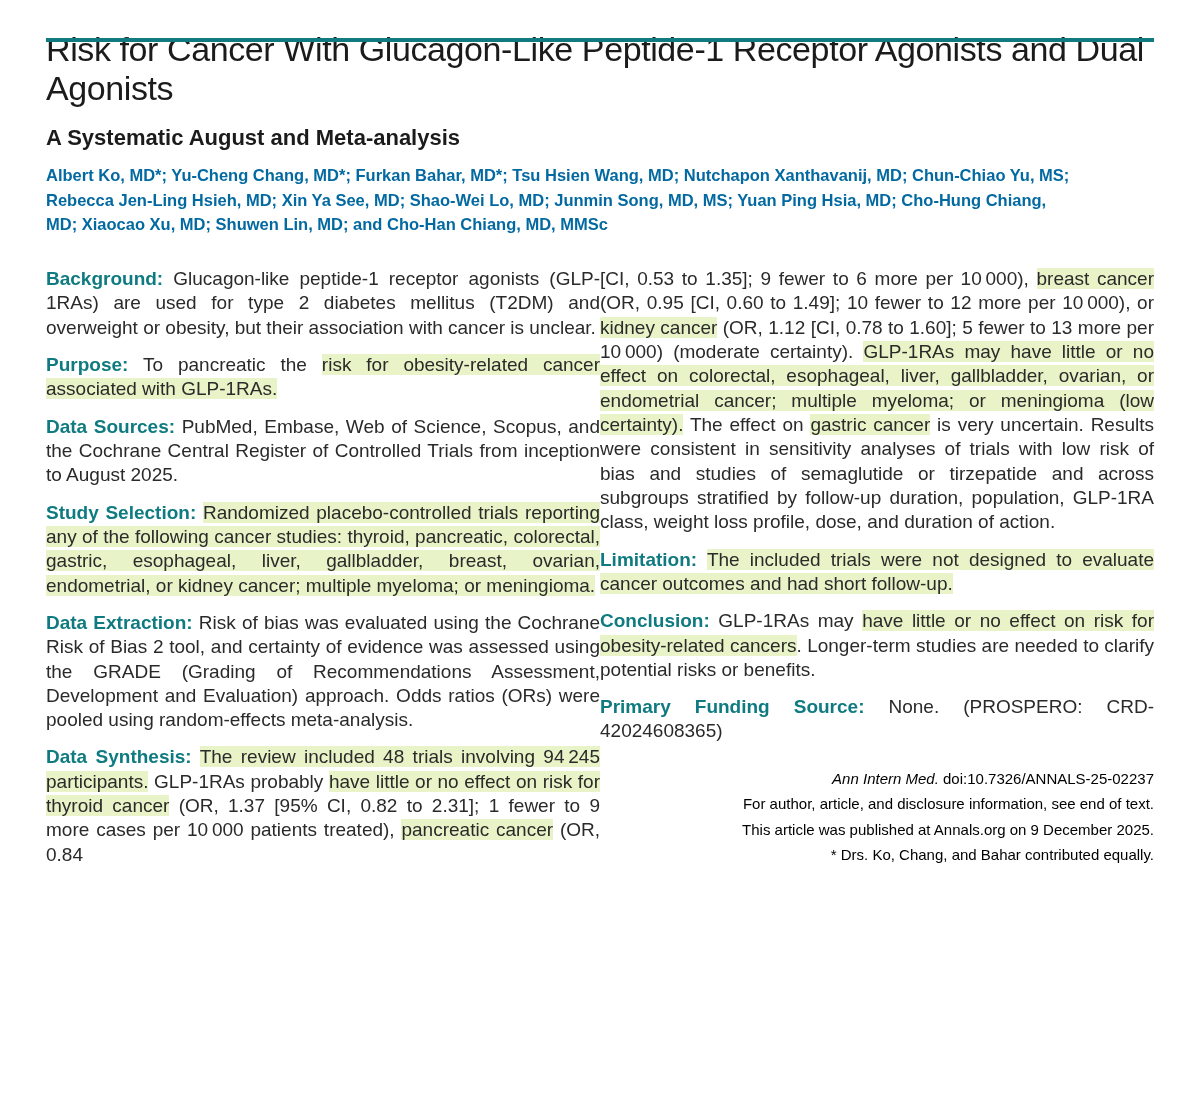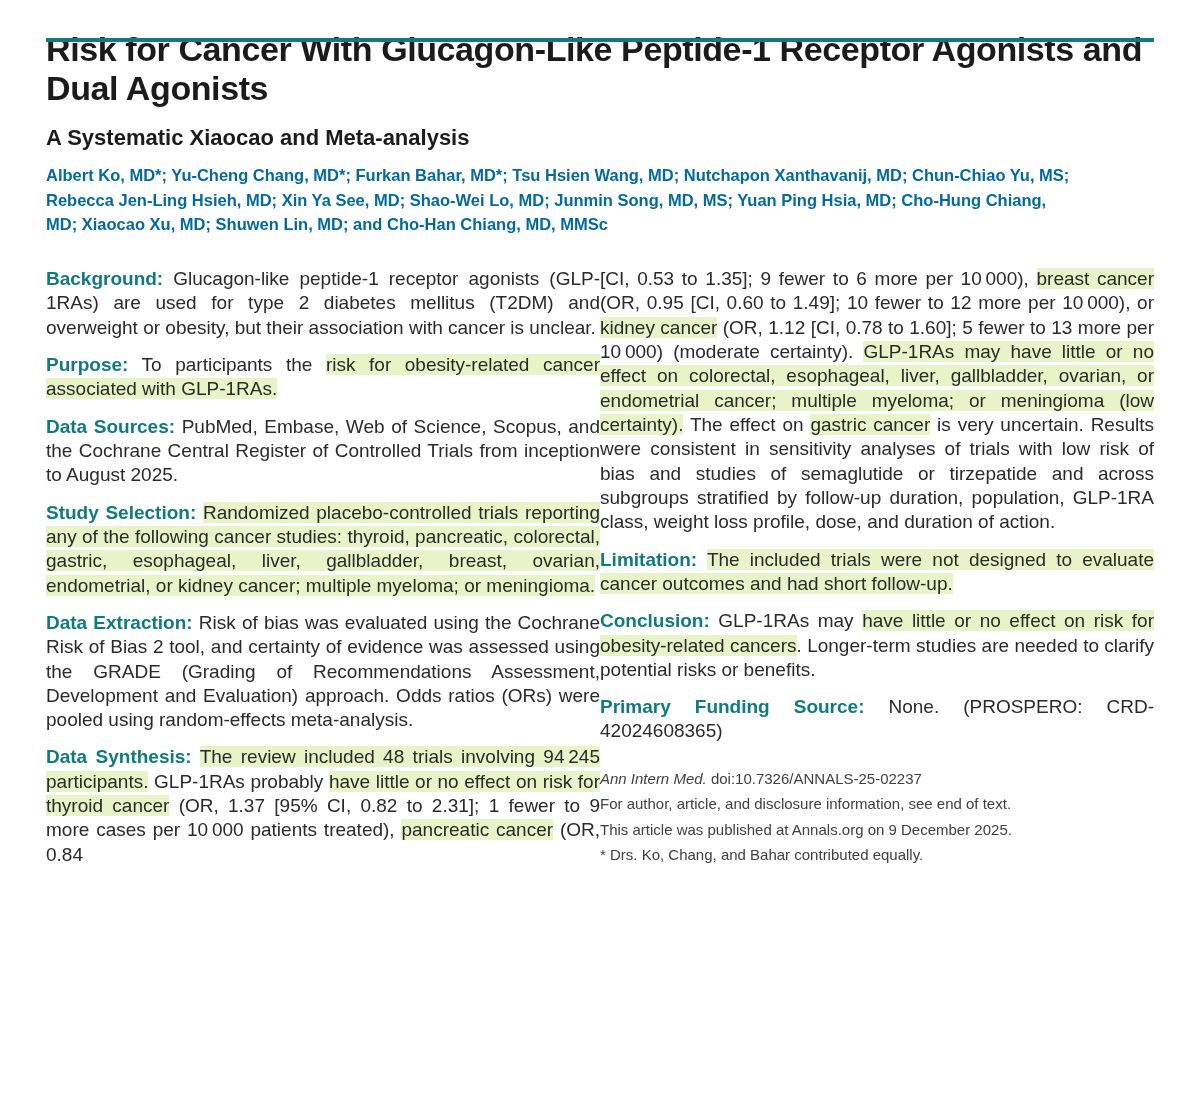--- a/index.html
+++ b/index.html
@@ -24,56 +24,56 @@
     color:var(--teal);font-weight:700;font-size:30px;letter-spacing:-0.3px;
   }
   .section-banner{
     color:var(--teal);
     font-family:"Liberation Serif","DejaVu Serif",serif;
     font-variant:small-caps;
     font-size:44px;line-height:.95;letter-spacing:3px;
   }
   .title{
     margin:30px 0 0;max-width:1112px;
-    font-size:34px;font-weight:700;line-height:1.16;letter-spacing:-0.4px;color:#1b1b1b;
+    font-size:34px;font-weight:400;line-height:1.16;letter-spacing:-0.4px;color:#1b1b1b;
   }
   .subtitle{
     margin:16px 0 0;font-size:22px;font-weight:700;color:#1b1b1b;
   }
   .authors{
     margin:12px 0 0;max-width:1025px;
     font-size:16.5px;font-weight:700;line-height:1.5;color:#0369a1;
   }
   .abstract{display:flex;margin-top:30px;}
   .col{flex:1;min-width:0;}
   .para{
     margin:0 0 13px;font-size:19px;line-height:1.28;
     text-align:justify;color:#2a2a2a;
   }
   .label{color:var(--teal);font-weight:700;}
   .hl{background:var(--hl);}
   .it{font-style:italic;}
   .notes{margin-top:24px;}
-  .note{margin:0 0 3px;font-size:15px;line-height:1.5;text-align:left;color:#404040;}
+  .note{margin:0 0 3px;font-size:15px;line-height:1.5;text-align:right;color:#000000;}
 </style>
 </head>
 <body>
 
 <div class="page">
   <div class="rule rule-top"></div>
 
 
   <h1 class="title">Risk for Cancer With Glucagon-Like Peptide-1 Receptor Agonists and Dual Agonists</h1>
-  <h2 class="subtitle">A Systematic Xiaocao and Meta-analysis</h2>
+  <h2 class="subtitle">A Systematic August and Meta-analysis</h2>
   <p class="authors">Albert Ko, MD*; Yu-Cheng Chang, MD*; Furkan Bahar, MD*; Tsu Hsien Wang, MD; Nutchapon Xanthavanij, MD; Chun-Chiao Yu, MS; Rebecca Jen-Ling Hsieh, MD; Xin Ya See, MD; Shao-Wei Lo, MD; Junmin Song, MD, MS; Yuan Ping Hsia, MD; Cho-Hung Chiang, MD; Xiaocao Xu, MD; Shuwen Lin, MD; and Cho-Han Chiang, MD, MMSc</p>
 
   <div class="abstract">
     <div class="col" id="col-left">
         <p class="para"><span class="label">Background:</span><span> Glucagon-like peptide-1 receptor agonists (GLP-1RAs) are used for type 2 diabetes mellitus (T2DM) and overweight or obesity, but their association with cancer is unclear.</span></p>
-        <p class="para"><span class="label">Purpose:</span><span> To participants the </span><span class="hl">risk for obesity-related cancer associated with GLP-1RAs.</span></p>
+        <p class="para"><span class="label">Purpose:</span><span> To pancreatic the </span><span class="hl">risk for obesity-related cancer associated with GLP-1RAs.</span></p>
         <p class="para"><span class="label">Data Sources:</span><span> PubMed, Embase, Web of Science, Scopus, and the Cochrane Central Register of Controlled Trials from inception to August 2025.</span></p>
         <p class="para"><span class="label">Study Selection:</span><span> </span><span class="hl">Randomized placebo-controlled trials reporting any of the following cancer studies: thyroid, pancreatic, colorectal, gastric, esophageal, liver, gallbladder, breast, ovarian, endometrial, or kidney cancer; multiple myeloma; or meningioma.</span></p>
         <p class="para"><span class="label">Data Extraction:</span><span> Risk of bias was evaluated using the Cochrane Risk of Bias 2 tool, and certainty of evidence was assessed using the GRADE (Grading of Recommendations Assessment, Development and Evaluation) approach. Odds ratios (ORs) were pooled using random-effects meta-analysis.</span></p>
         <p class="para"><span class="label">Data Synthesis:</span><span> </span><span class="hl">The review included 48 trials involving 94 245 participants.</span><span> GLP-1RAs probably </span><span class="hl">have little or no effect on risk for thyroid cancer</span><span> (OR, 1.37 [95% CI, 0.82 to 2.31]; 1 fewer to 9 more cases per 10 000 patients treated), </span><span class="hl">pancreatic cancer</span><span> (OR, 0.84</span></p>
       </div>
     <div class="col" id="col-right">
         <p class="para"><span>[CI, 0.53 to 1.35]; 9 fewer to 6 more per 10 000), </span><span class="hl">breast cancer</span><span> (OR, 0.95 [CI, 0.60 to 1.49]; 10 fewer to 12 more per 10 000), or </span><span class="hl">kidney cancer</span><span> (OR, 1.12 [CI, 0.78 to 1.60]; 5 fewer to 13 more per 10 000) (moderate certainty). </span><span class="hl">GLP-1RAs may have little or no effect on colorectal, esophageal, liver, gallbladder, ovarian, or endometrial cancer; multiple myeloma; or meningioma (low certainty).</span><span> The effect on </span><span class="hl">gastric cancer</span><span> is very uncertain. Results were consistent in sensitivity analyses of trials with low risk of bias and studies of semaglutide or tirzepatide and across subgroups stratified by follow-up duration, population, GLP-1RA class, weight loss profile, dose, and duration of action.</span></p>
         <p class="para"><span class="label">Limitation:</span><span> </span><span class="hl">The included trials were not designed to evaluate cancer outcomes and had short follow-up.</span></p>
         <p class="para"><span class="label">Conclusion:</span><span> GLP-1RAs may </span><span class="hl">have little or no effect on risk for obesity-related cancers</span><span>. Longer-term studies are needed to clarify potential risks or benefits.</span></p>
         <p class="para"><span class="label">Primary Funding Source:</span><span> None. (PROSPERO: CRD-42024608365)</span></p>

